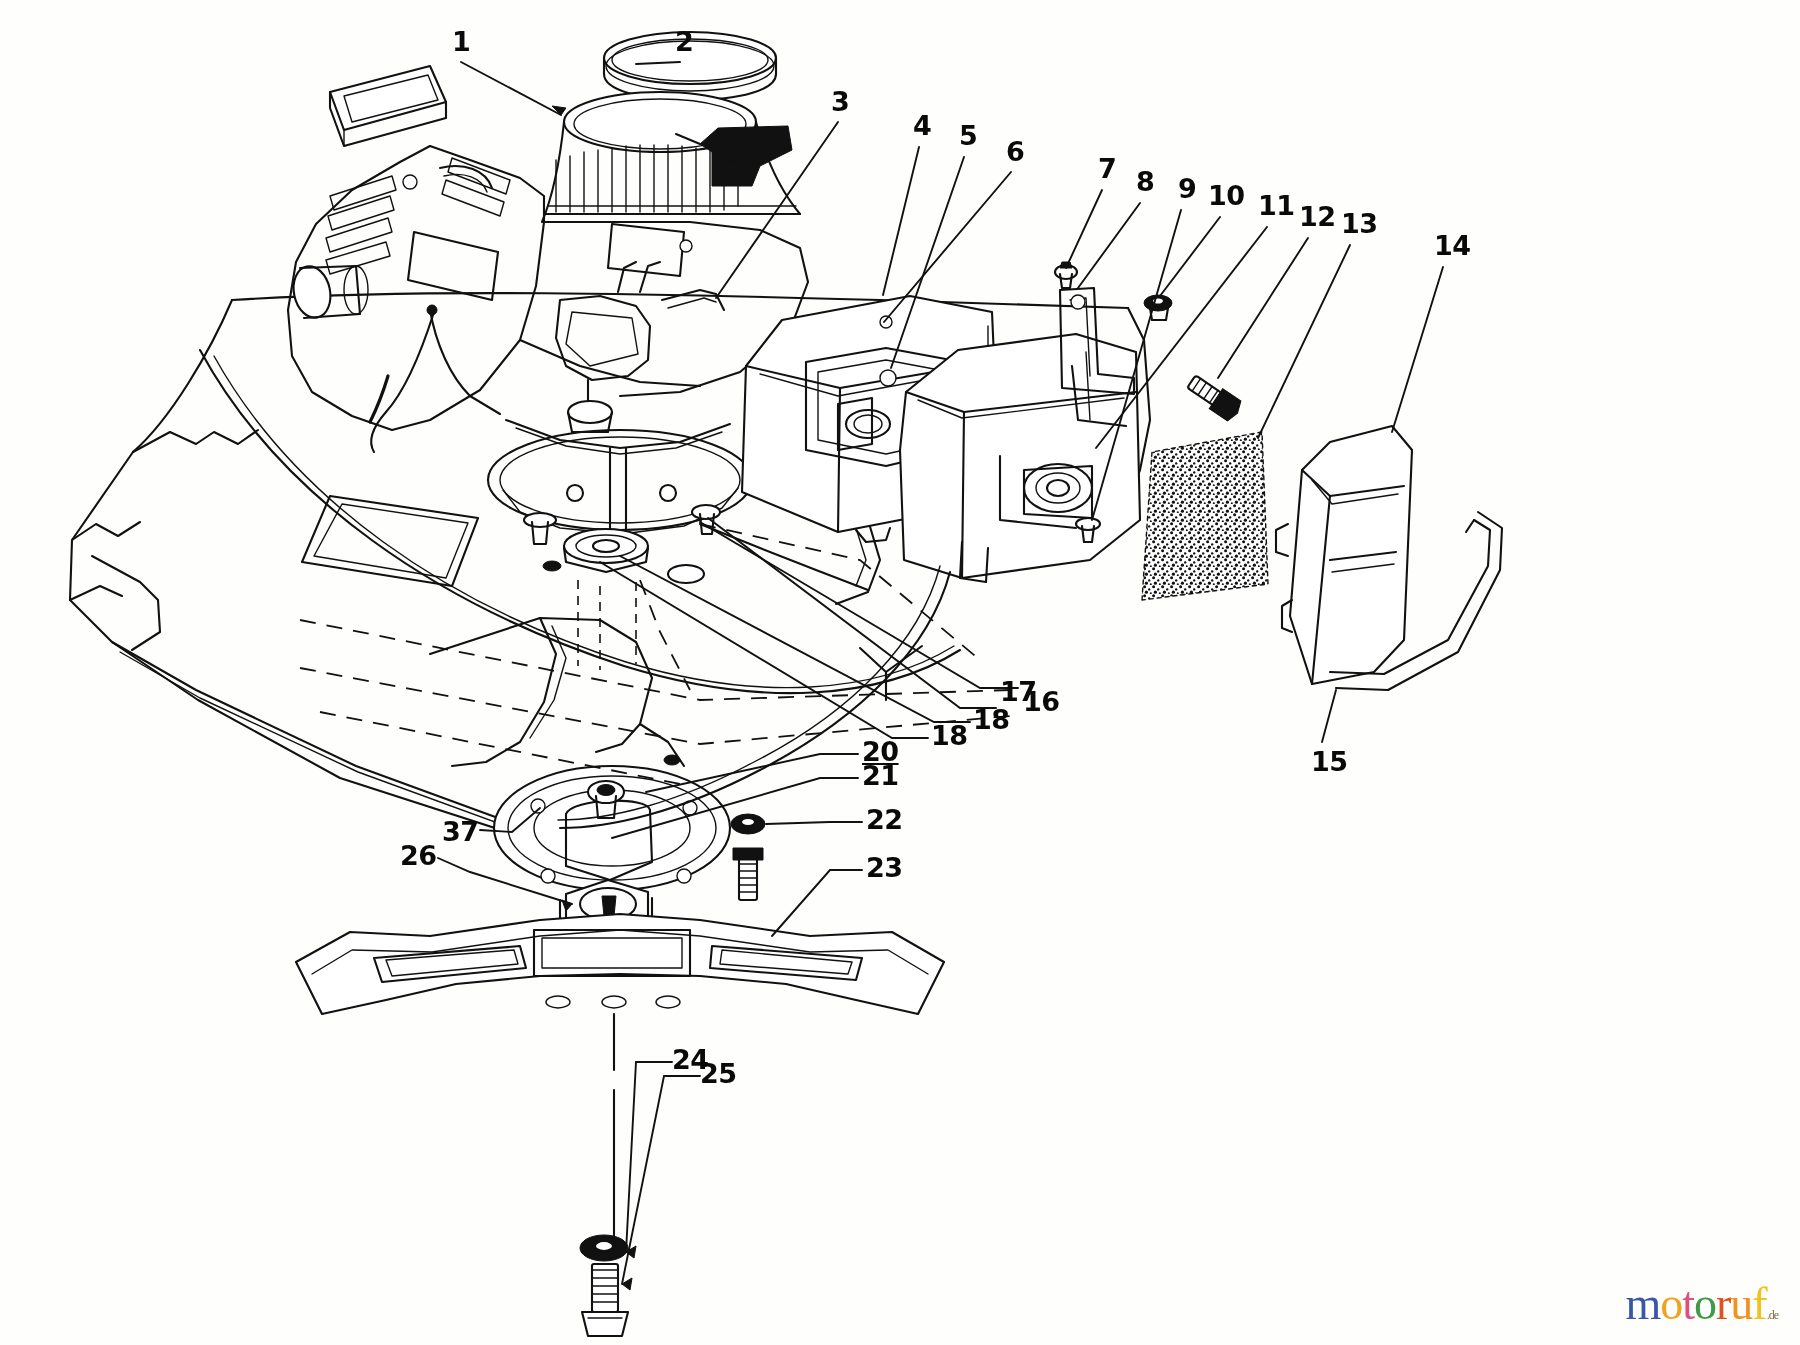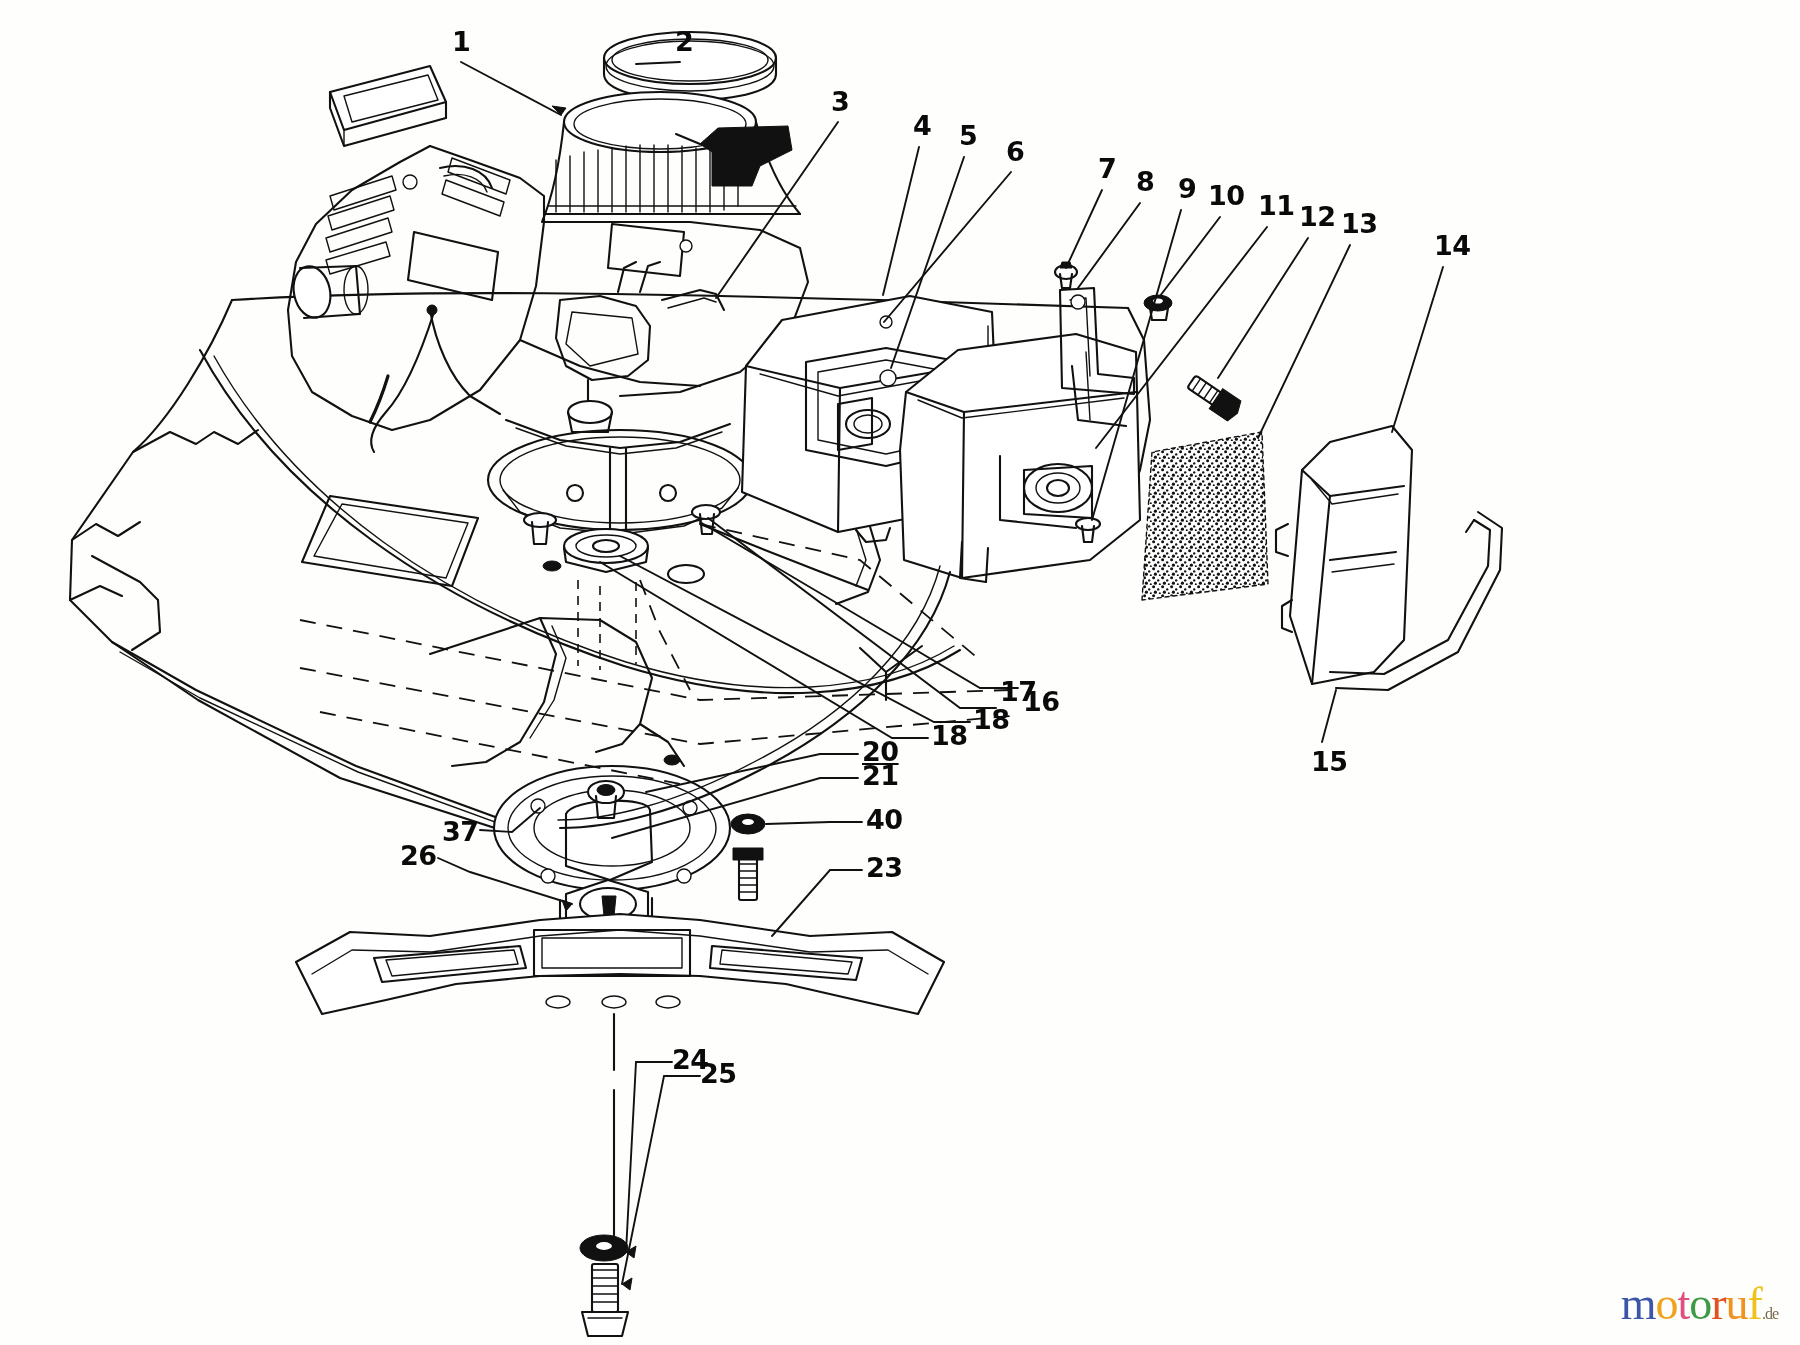--- a/index.html
+++ b/index.html
@@ -29,21 +29,21 @@
   
   #logo{
     position:absolute;
     right:22px; bottom:18px;
     font-family:"Liberation Serif", serif;
     font-size:46px;
     letter-spacing:-1px;
     line-height:1;
     white-space:nowrap;
   }
-  #logo .d{font-size:16px;}
+  #logo .d{font-size:12px;}
 </style>
 </head>
 <body>
 
 <div id="stage" style="background: rgb(254, 254, 253);">
 
   <svg class="art" viewBox="0 0 1800 1345" xmlns="http://www.w3.org/2000/svg">
     <defs>
       <style>
         .ln{fill:none;stroke:#111;stroke-width:2.1;stroke-linejoin:round;stroke-linecap:round;}
@@ -452,21 +452,21 @@
   <div class="callout" style="left:1299px;top:203px;">12</div>
   <div class="callout" style="left:1341px;top:210px;">13</div>
   <div class="callout" style="left:1434px;top:232px;">14</div>
   <div class="callout" style="left:1311px;top:748px;">15</div>
   <div class="callout" style="left:1023px;top:672px;margin-top:16px;">16</div>
   <div class="callout" style="left:1000px;top:678px;">17</div>
   <div class="callout" style="left:973px;top:706px;">18</div>
   <div class="callout" style="left:931px;top:722px;">18</div>
   <div class="callout" style="left:862px;top:738px;text-decoration:underline;">20</div>
   <div class="callout" style="left:862px;top:762px;">21</div>
-  <div class="callout" style="left:866px;top:806px;">40</div>
+  <div class="callout" style="left:866px;top:806px;">22</div>
   <div class="callout" style="left:866px;top:854px;">23</div>
   <div class="callout" style="left:672px;top:1046px;">24</div>
   <div class="callout" style="left:700px;top:1060px;">25</div>
   <div class="callout" style="left:400px;top:842px;">26</div>
   <div class="callout" style="left:442px;top:818px;">37</div>
 
   <div id="logo">
     <span style="color: rgb(59, 86, 168);">m</span><span style="color: rgb(240, 163, 30);">o</span><span style="color: rgb(224, 80, 126);">t</span><span style="color: rgb(63, 154, 70);">o</span><span style="color: rgb(224, 82, 31);">r</span><span style="color: rgb(240, 146, 30);">u</span><span style="color: rgb(240, 194, 30);">f</span><span class="d" style="color: rgb(122, 106, 74);">.de</span>
   </div>
 

